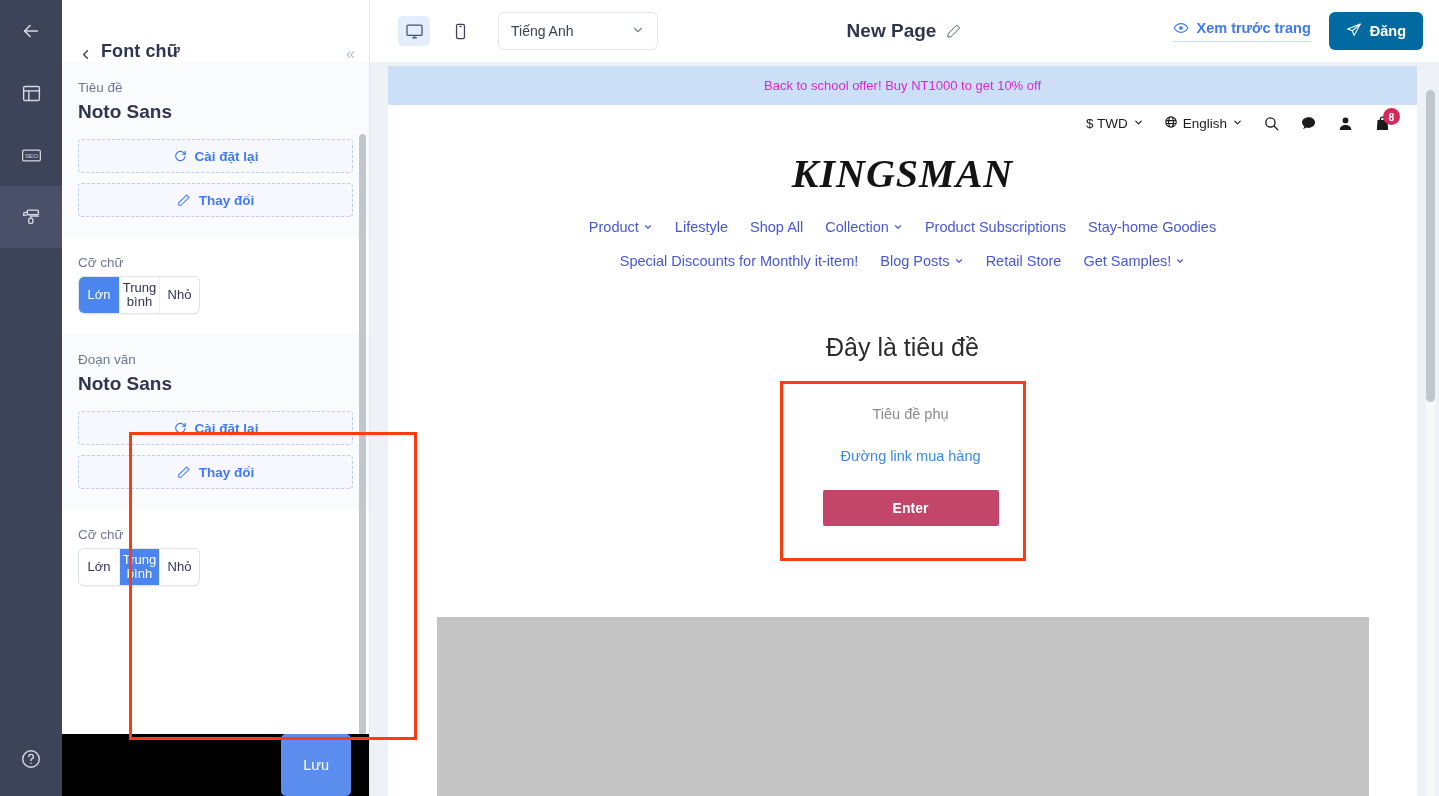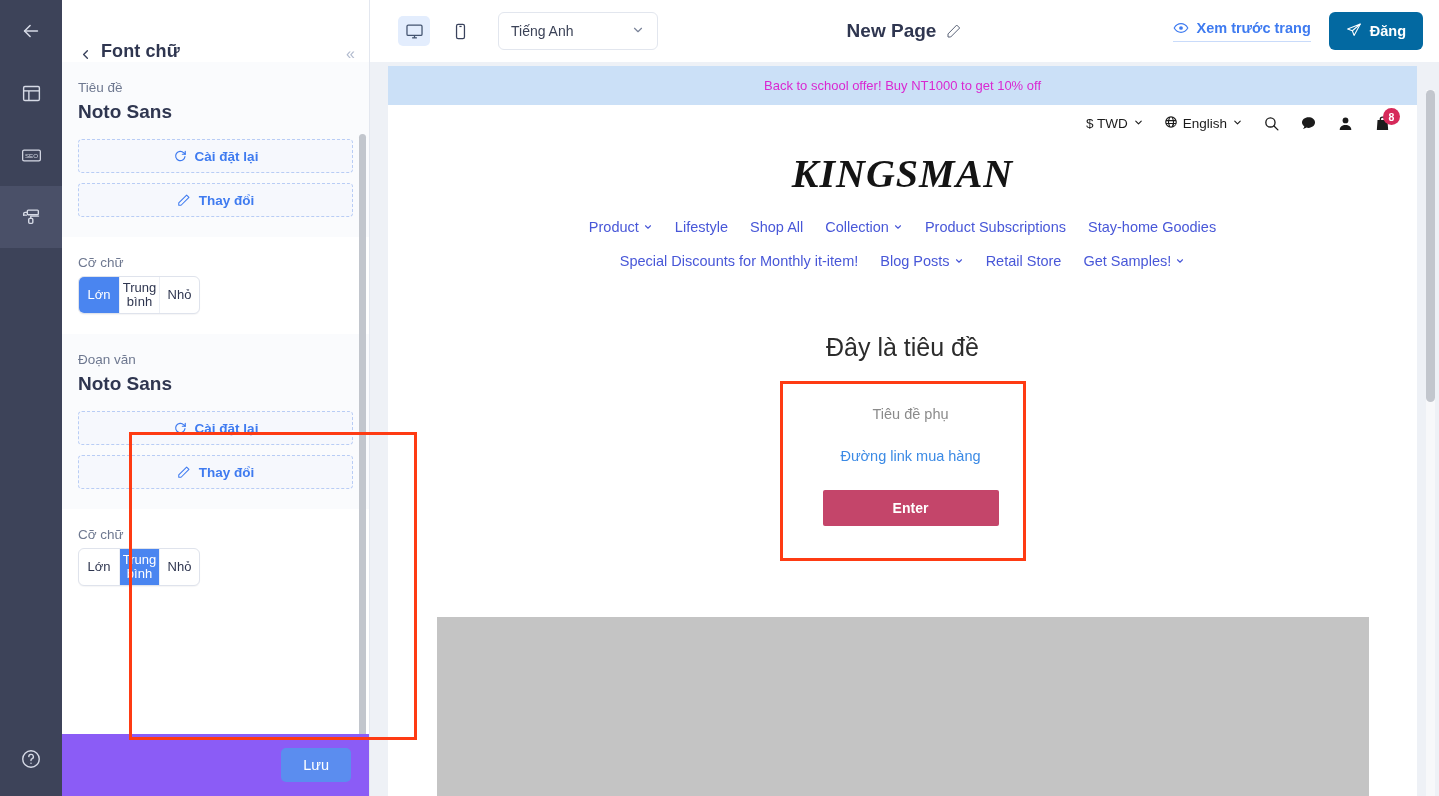--- a/index.html
+++ b/index.html
@@ -86,22 +86,22 @@
     display: flex; align-items: center; justify-content: center;
     font-size: 13px; color: #2f3650; text-align: center; line-height: 1.05;
     cursor: pointer; white-space: normal; overflow: visible;
     position: relative;
   }
   .seg-item + .seg-item { border-left: 1px solid #eceff5; }
   .seg-item.sel { background: #4a85f0; color: #ffffff; }
 
   .panel-foot {
     height: 62px; flex: 0 0 62px;
-    display: flex; align-items: center; justify-content: flex-end;
-    padding: 0 18px; background: #8b5cf6;
+    display: flex; justify-content: flex-end;
+    padding: 0 18px; background: #000000;
   }
   .save-btn {
     background: #5b8def; color: #fff; border: none; border-radius: 5px;
     font-size: 14.5px; padding: 9px 22px; cursor: pointer;
     font-family: "Liberation Sans", sans-serif;
   }
 
   
   .pscroll-track {
     position: absolute; top: 72px; right: 3px; width: 7px; height: 660px;

